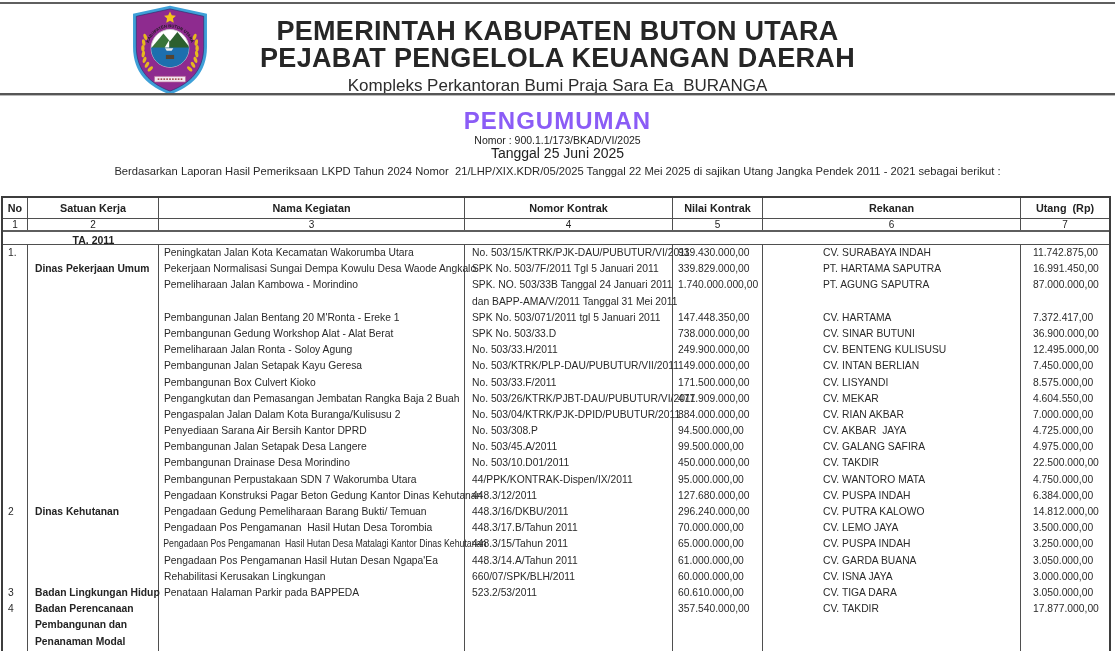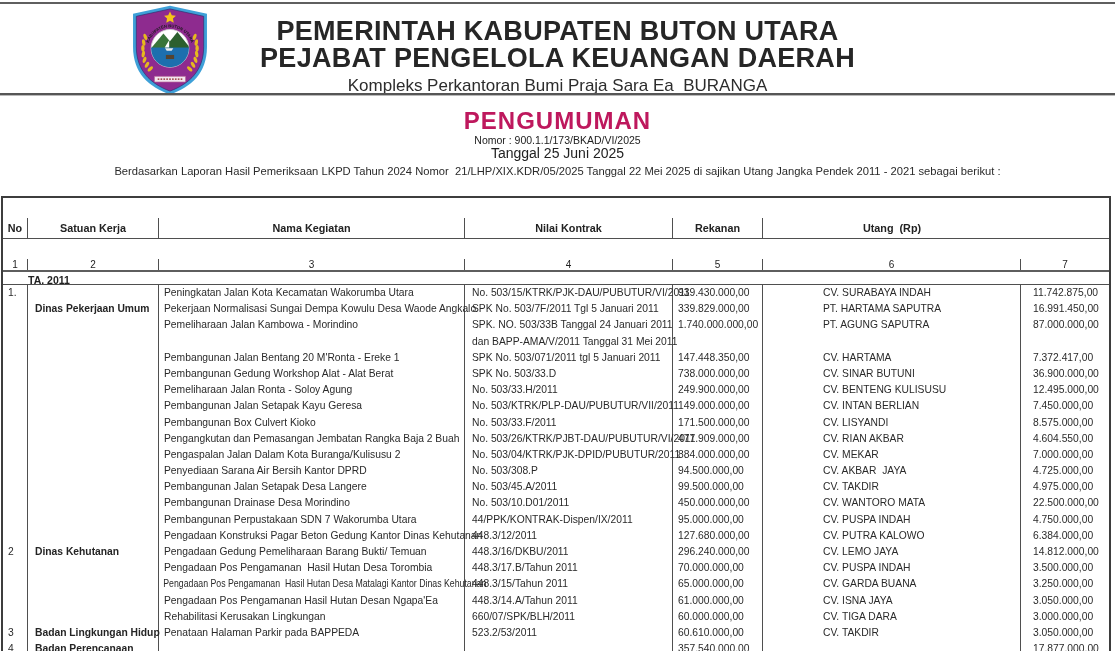--- a/index.html
+++ b/index.html
@@ -14,38 +14,38 @@
   
   .logo { position:absolute; left:127px; top:4px; width:86px; height:92px; }
   .org { position:absolute; left:0; top:18px; width:100%; text-align:center; }
   .org-line1, .org-line2 { font-weight:700; font-size:27px; line-height:27px; letter-spacing:0.3px; color:#262626; }
   .org-line3 { font-size:17px; line-height:20px; margin-top:4px; color:#2c2c2c; white-space:pre; }
   .header-rule { position:absolute; top:93px; left:0; width:100%; height:3px;
     background:#565656; border-bottom:1px solid #b9b9b9; }
 
   
   .announce { position:absolute; top:108px; left:0; width:100%; text-align:center; }
-  .announce-title { font-weight:700; font-size:24px; line-height:25px; letter-spacing:1px; color:#be185d; }
+  .announce-title { font-weight:700; font-size:24px; line-height:25px; letter-spacing:1px; color:#8b5cf6; }
   .announce-number { font-size:10.5px; line-height:13px; margin-top:1px; }
   .announce-date { font-size:14px; line-height:13px; }
   .intro { position:absolute; top:165px; left:0; width:100%; text-align:center;
     font-size:11.2px; white-space:pre; color:#2a2a2a; }
 
   
   .tbl { position:absolute; top:196px; left:1px; width:1110px; height:455px;
     border:2px solid #3d3d3d; border-bottom:none; display:flex; flex-direction:column; }
   .grid7 { display:grid; grid-template-columns:25px 131px 306px 208px 90px 258px auto; }
-  .th, .tn { border-right:1px solid #4f4f4f; text-align:center; white-space:pre;margin-top:20px; }
+  .th, .tn { border-right:1px solid #4f4f4f; text-align:center; white-space:pre; }
   .th:last-child, .tn:last-child { border-right:none; }
   .thead-row { border-bottom:1px solid #4f4f4f; }
   .th { height:20px; line-height:20px; font-weight:700; font-size:10.8px; }
   .tnum-row { border-bottom:2px solid #5e5e5e; }
   .tn { height:11px; line-height:11px; font-size:10px; }
   .ta-row { height:13px; line-height:13px; border-bottom:1px solid #4f4f4f; }
-  .ta-label { display:inline-block; margin-left:25px; width:131px; text-align:left;
+  .ta-label { display:inline-block; margin-left:25px; width:131px; text-align:center;
     font-weight:700; font-size:10.5px; }
   .tbody-row { flex:1; }
   .tcol { border-right:1px solid #4f4f4f; overflow:visible; }
   .tcol:last-child { border-right:none; }
   .line { height:16.2px; line-height:16.2px; font-size:10.3px; white-space:pre; color:#2a2a2a; }
   .col-no .line      { padding-left:5px; }
   .col-satuan .line  { padding-left:7px; font-weight:700; color:#242424; }
   .col-kegiatan .line{ padding-left:5px; }
   .col-kontrak .line { padding-left:7px; }
   .col-nilai .line   { padding-left:5px; }
@@ -116,20 +116,21 @@
     <div class="announce-number">Nomor : 900.1.1/173/BKAD/VI/2025</div>
     <div class="announce-date">Tanggal 25 Juni 2025</div>
   </div>
   <div class="intro">Berdasarkan Laporan Hasil Pemeriksaan LKPD Tahun 2024 Nomor  21/LHP/XIX.KDR/05/2025 Tanggal 22 Mei 2025 di sajikan Utang Jangka Pendek 2011 - 2021 sebagai berikut :</div>
 
   <div class="tbl">
     <div class="grid7 thead-row">
       <div class="th">No</div>
       <div class="th">Satuan Kerja</div>
       <div class="th">Nama Kegiatan</div>
+      <div class="th">Nomor Kontrak</div>
       <div class="th">Nilai Kontrak</div>
       <div class="th">Rekanan</div>
       <div class="th">Utang  (Rp)</div>
     </div>
     <div class="grid7 tnum-row">
       <div class="tn">1</div>
       <div class="tn">2</div>
       <div class="tn">3</div>
       <div class="tn">4</div>
       <div class="tn">5</div>
@@ -276,23 +277,24 @@
       <div class="tcol col-rekanan">
           <div class="line">CV. SURABAYA INDAH</div>
           <div class="line">PT. HARTAMA SAPUTRA</div>
           <div class="line">PT. AGUNG SAPUTRA</div>
           <div class="line"></div>
           <div class="line">CV. HARTAMA</div>
           <div class="line">CV. SINAR BUTUNI</div>
           <div class="line">CV. BENTENG KULISUSU</div>
           <div class="line">CV. INTAN BERLIAN</div>
           <div class="line">CV. LISYANDI</div>
+          <div class="line">CV. MEKAR</div>
           <div class="line">CV. RIAN AKBAR</div>
-          <div class="line">CV. MEKAR</div>
           <div class="line">CV. AKBAR  JAYA</div>
+          <div class="line">CV. GALANG SAFIRA</div>
           <div class="line">CV. TAKDIR</div>
           <div class="line">CV. WANTORO MATA</div>
           <div class="line">CV. PUSPA INDAH</div>
           <div class="line">CV. PUTRA KALOWO</div>
           <div class="line">CV. LEMO JAYA</div>
           <div class="line">CV. PUSPA INDAH</div>
           <div class="line">CV. GARDA BUANA</div>
           <div class="line">CV. ISNA JAYA</div>
           <div class="line">CV. TIGA DARA</div>
           <div class="line">CV. TAKDIR</div>

